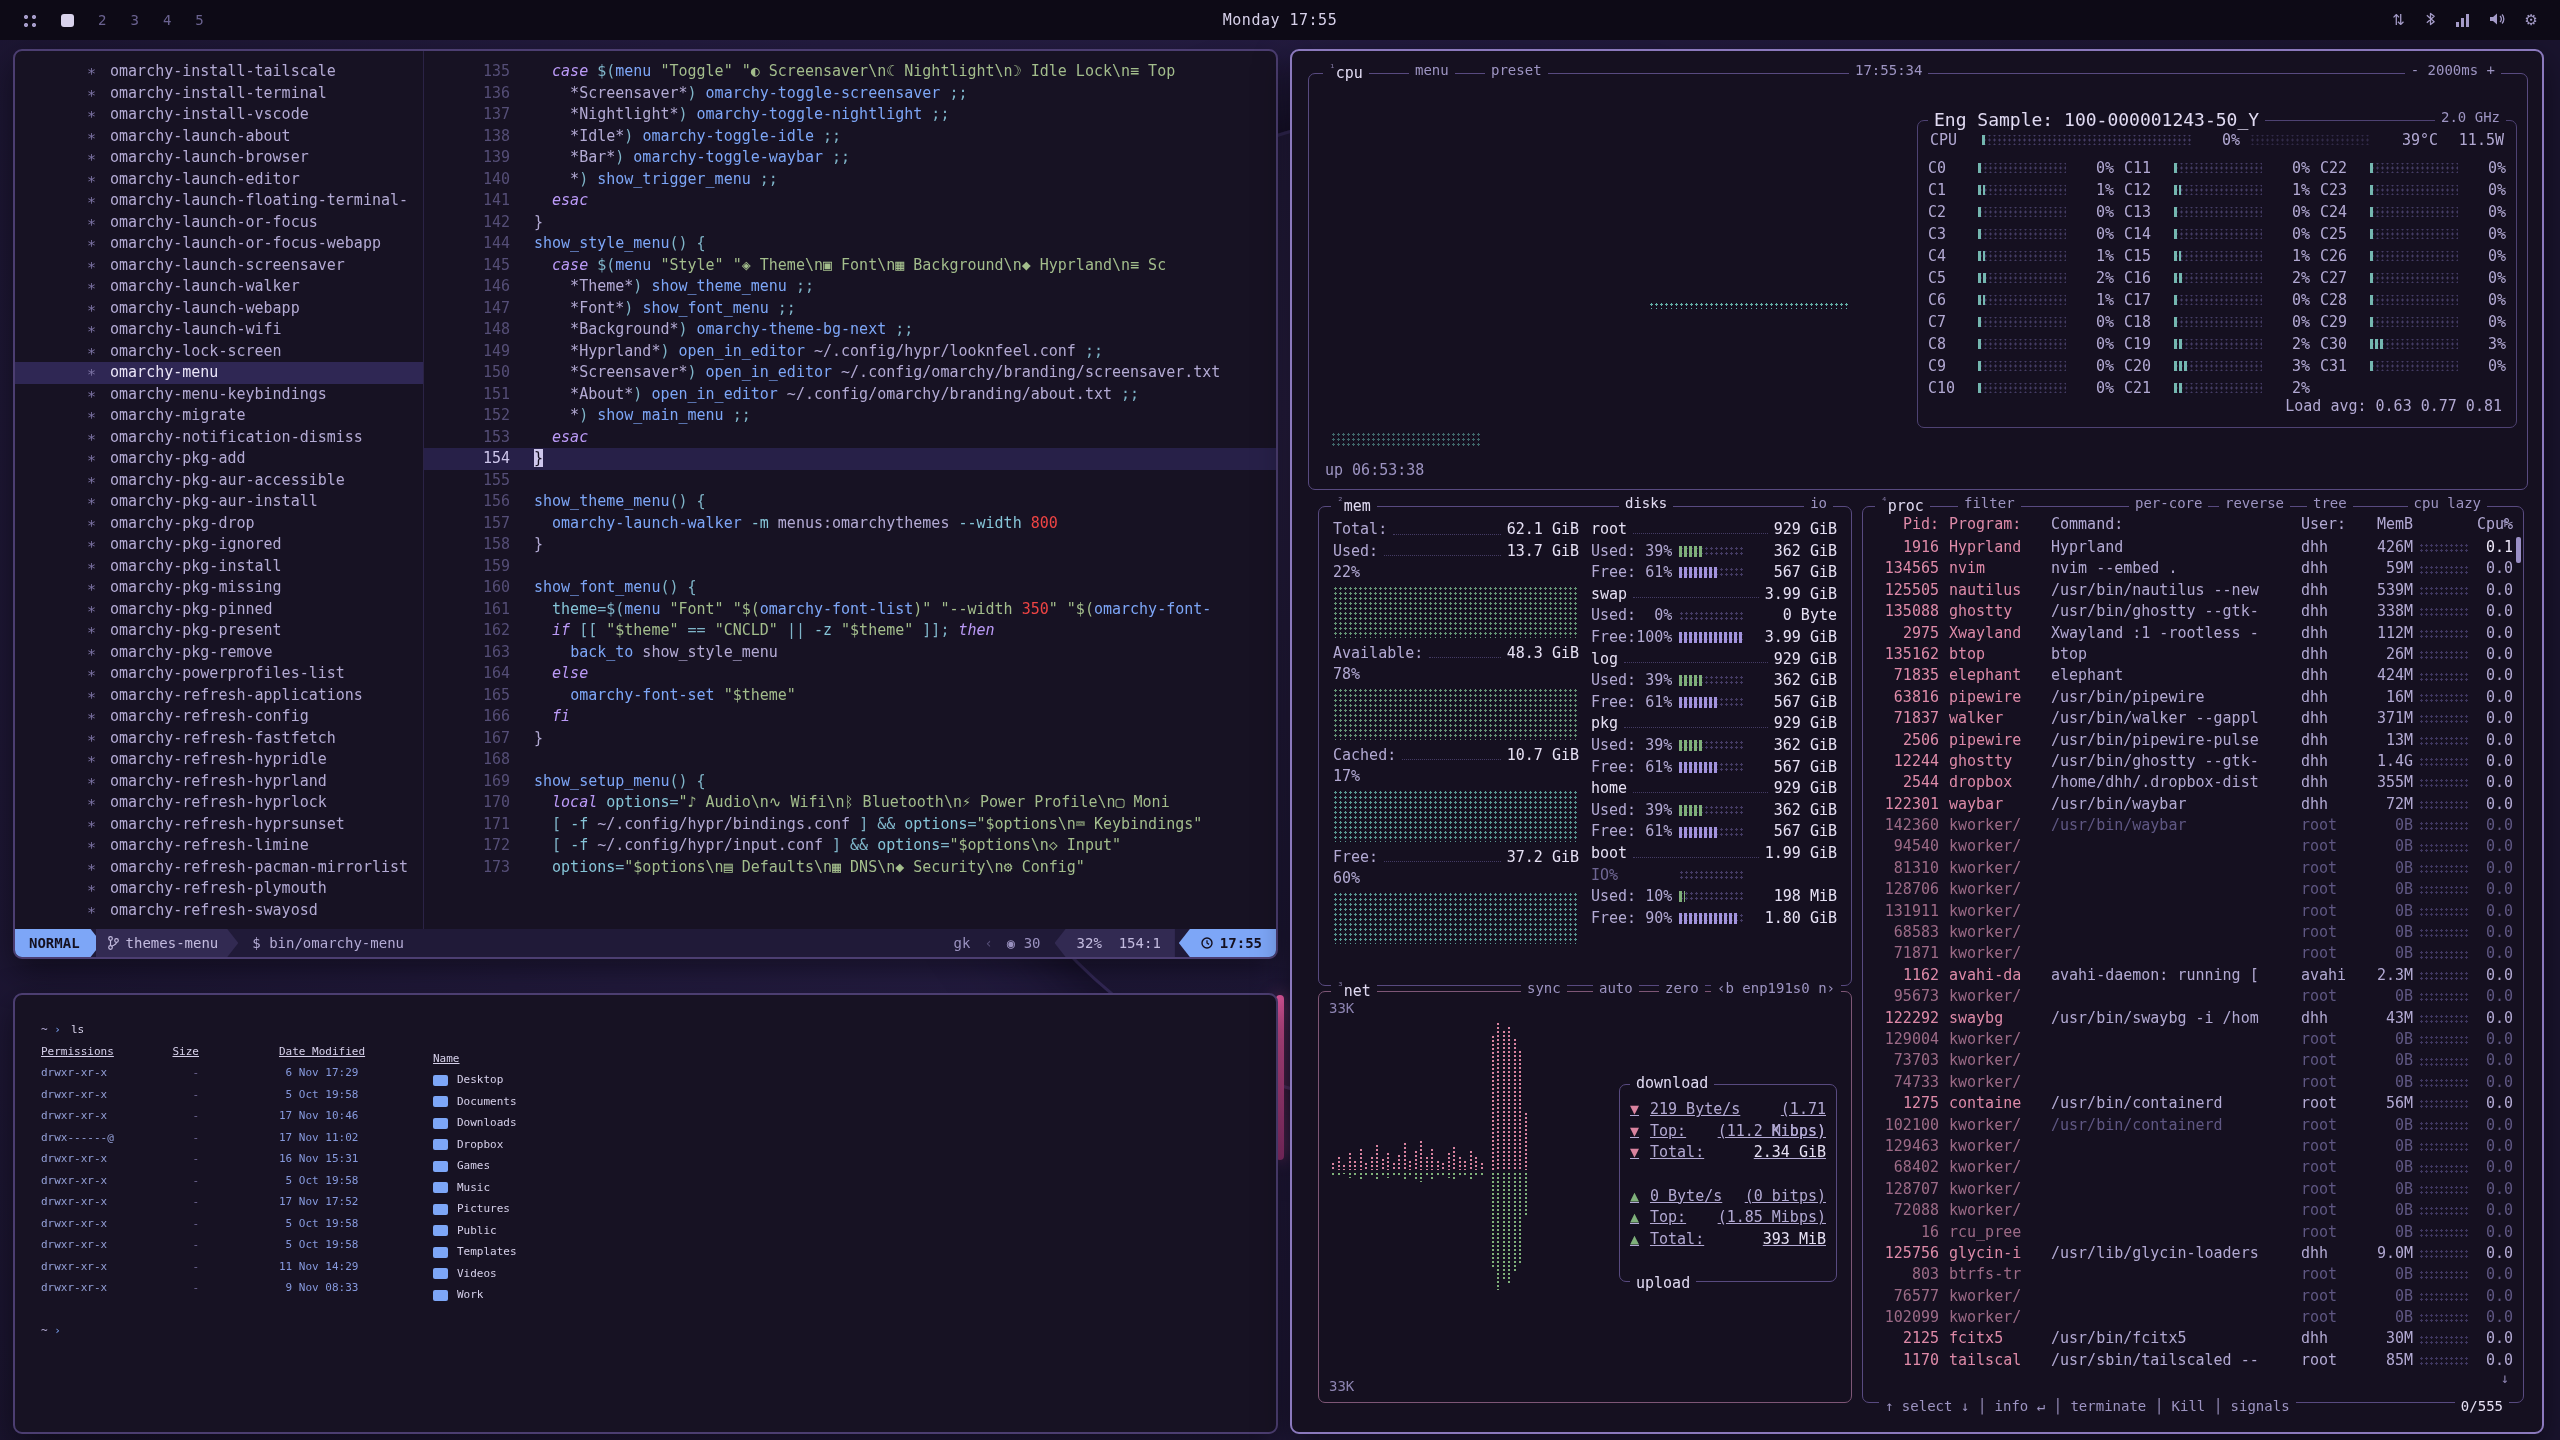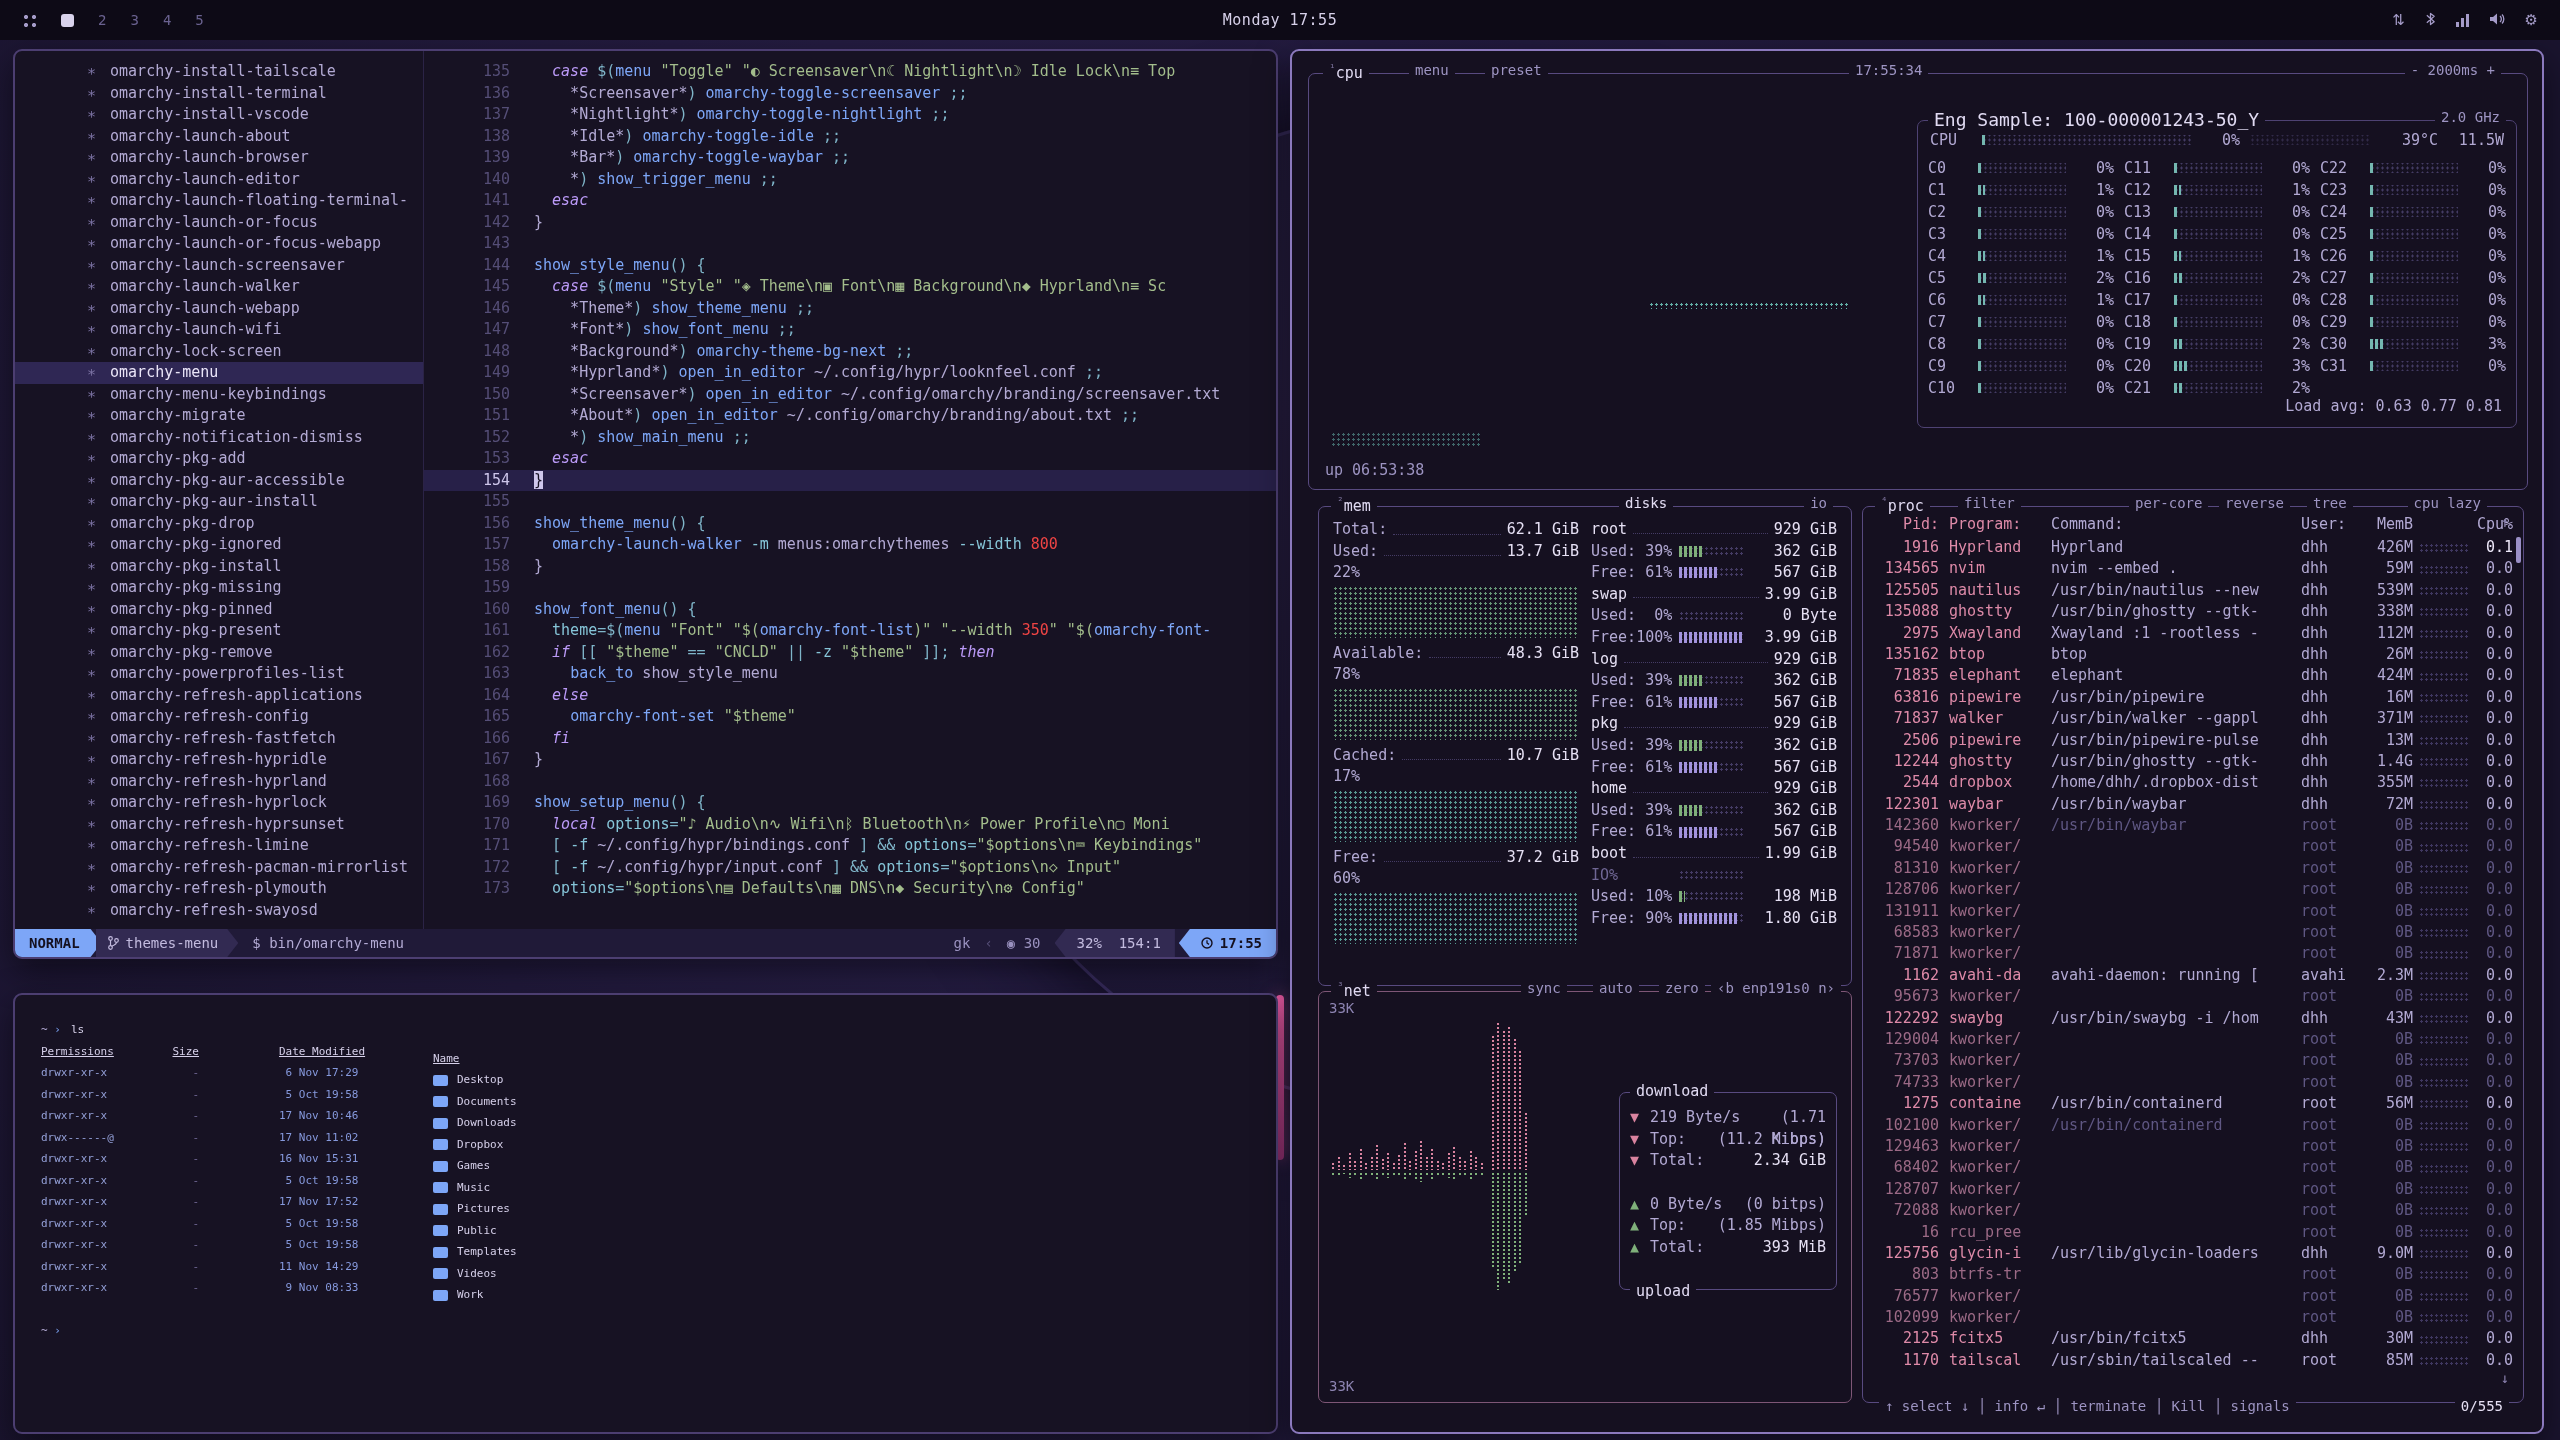--- a/index.html
+++ b/index.html
@@ -114,21 +114,21 @@
   .meter{width:64px;flex:none;align-self:center;height:11px;margin-right:6px;background-image:radial-gradient(circle,#443b64 1.1px,transparent 1.3px);background-size:5px 5px;position:relative;}
   .meter i{position:absolute;left:0;top:0;height:100%;background:repeating-linear-gradient(90deg,var(--mc) 0 3px,transparent 3px 5px);}
   .dval{flex:1;text-align:right;color:#e6e0f4;}
   .dim{color:#6f6694;}
 
   #net-box{left:26px;top:940px;width:532px;height:410px;border-color:#7e5676;}
   .nscale{position:absolute;left:10px;color:#8d84b2;font-size:14px;}
   #net-bars{position:absolute;left:12px;top:10px;width:282px;bottom:14px;overflow:hidden;}
   .nbar{position:absolute;width:4px;background-image:radial-gradient(circle,currentColor 1.1px,transparent 1.3px);background-size:4px 4px;}
   .nbar.down{color:#d9839f;} .nbar.up{color:#7fb07a;}
-  #net-stats{position:absolute;left:300px;top:100px;width:218px;height:198px;border:1.5px solid #584a80;border-radius:7px;padding:14px 10px 0;box-sizing:border-box;}
+  #net-stats{position:absolute;left:300px;top:92px;width:218px;height:198px;border:1.5px solid #584a80;border-radius:7px;padding:14px 10px 0;box-sizing:border-box;text-decoration:underline;}
   .nlbl{position:absolute;background:#151020;padding:0 6px;color:#e0daf2;font-size:15px;}
   .nrow{display:flex;height:21.5px;line-height:21.5px;font-size:15px;}
   .narr{width:20px;flex:none;} .narr.dn{color:#d9839f;} .narr.up{color:#7fb07a;}
   .nlab{color:#b2a9d3;white-space:pre;}
   .nval{flex:1;text-align:right;color:#b2a9d3;}
   .nval.bright{color:#e6e0f4;}
   .ngap{height:22px;}
 
   #proc-box{left:570px;top:455px;width:660px;height:895px;}
   #proc-head{position:absolute;left:10px;top:7px;right:10px;display:flex;height:21px;line-height:21px;color:#d2cbe9;}
@@ -229,21 +229,20 @@
       </div>
     <div class="nv-code" id="code-lines">
         <div class="code-row"><span class="ln">135</span><span class="ctext"><span class="t">  </span><span class="k">case</span><span class="t"> </span><span class="o">$(</span><span class="c">menu</span><span class="t"> </span><span class="s">"Toggle"</span><span class="t"> </span><span class="s">"◐ Screensaver\n☾ Nightlight\n☽ Idle Lock\n≡ Top</span></span></div>
         <div class="code-row"><span class="ln">136</span><span class="ctext"><span class="t">    *Screensaver*</span><span class="o">) </span><span class="c">omarchy-toggle-screensaver</span><span class="o"> ;;</span></span></div>
         <div class="code-row"><span class="ln">137</span><span class="ctext"><span class="t">    *Nightlight*</span><span class="o">) </span><span class="c">omarchy-toggle-nightlight</span><span class="o"> ;;</span></span></div>
         <div class="code-row"><span class="ln">138</span><span class="ctext"><span class="t">    *Idle*</span><span class="o">) </span><span class="c">omarchy-toggle-idle</span><span class="o"> ;;</span></span></div>
         <div class="code-row"><span class="ln">139</span><span class="ctext"><span class="t">    *Bar*</span><span class="o">) </span><span class="c">omarchy-toggle-waybar</span><span class="o"> ;;</span></span></div>
         <div class="code-row"><span class="ln">140</span><span class="ctext"><span class="t">    *</span><span class="o">) </span><span class="c">show_trigger_menu</span><span class="o"> ;;</span></span></div>
         <div class="code-row"><span class="ln">141</span><span class="ctext"><span class="t">  </span><span class="k">esac</span></span></div>
         <div class="code-row"><span class="ln">142</span><span class="ctext"><span class="t">}</span></span></div>
-        <div class="code-row"><span class="ln">143</span><span class="ctext"></span></div>
         <div class="code-row"><span class="ln">144</span><span class="ctext"><span class="f">show_style_menu</span><span class="o">() {</span></span></div>
         <div class="code-row"><span class="ln">145</span><span class="ctext"><span class="t">  </span><span class="k">case</span><span class="t"> </span><span class="o">$(</span><span class="c">menu</span><span class="t"> </span><span class="s">"Style"</span><span class="t"> </span><span class="s">"◈ Theme\n▣ Font\n▦ Background\n◆ Hyprland\n≡ Sc</span></span></div>
         <div class="code-row"><span class="ln">146</span><span class="ctext"><span class="t">    *Theme*</span><span class="o">) </span><span class="c">show_theme_menu</span><span class="o"> ;;</span></span></div>
         <div class="code-row"><span class="ln">147</span><span class="ctext"><span class="t">    *Font*</span><span class="o">) </span><span class="c">show_font_menu</span><span class="o"> ;;</span></span></div>
         <div class="code-row"><span class="ln">148</span><span class="ctext"><span class="t">    *Background*</span><span class="o">) </span><span class="c">omarchy-theme-bg-next</span><span class="o"> ;;</span></span></div>
         <div class="code-row"><span class="ln">149</span><span class="ctext"><span class="t">    *Hyprland*</span><span class="o">) </span><span class="c">open_in_editor</span><span class="t"> ~/.config/hypr/looknfeel.conf</span><span class="o"> ;;</span></span></div>
         <div class="code-row"><span class="ln">150</span><span class="ctext"><span class="t">    *Screensaver*</span><span class="o">) </span><span class="c">open_in_editor</span><span class="t"> ~/.config/omarchy/branding/screensaver.txt</span></span></div>
         <div class="code-row"><span class="ln">151</span><span class="ctext"><span class="t">    *About*</span><span class="o">) </span><span class="c">open_in_editor</span><span class="t"> ~/.config/omarchy/branding/about.txt</span><span class="o"> ;;</span></span></div>
         <div class="code-row"><span class="ln">152</span><span class="ctext"><span class="t">    *</span><span class="o">) </span><span class="c">show_main_menu</span><span class="o"> ;;</span></span></div>
         <div class="code-row"><span class="ln">153</span><span class="ctext"><span class="t">  </span><span class="k">esac</span></span></div>

